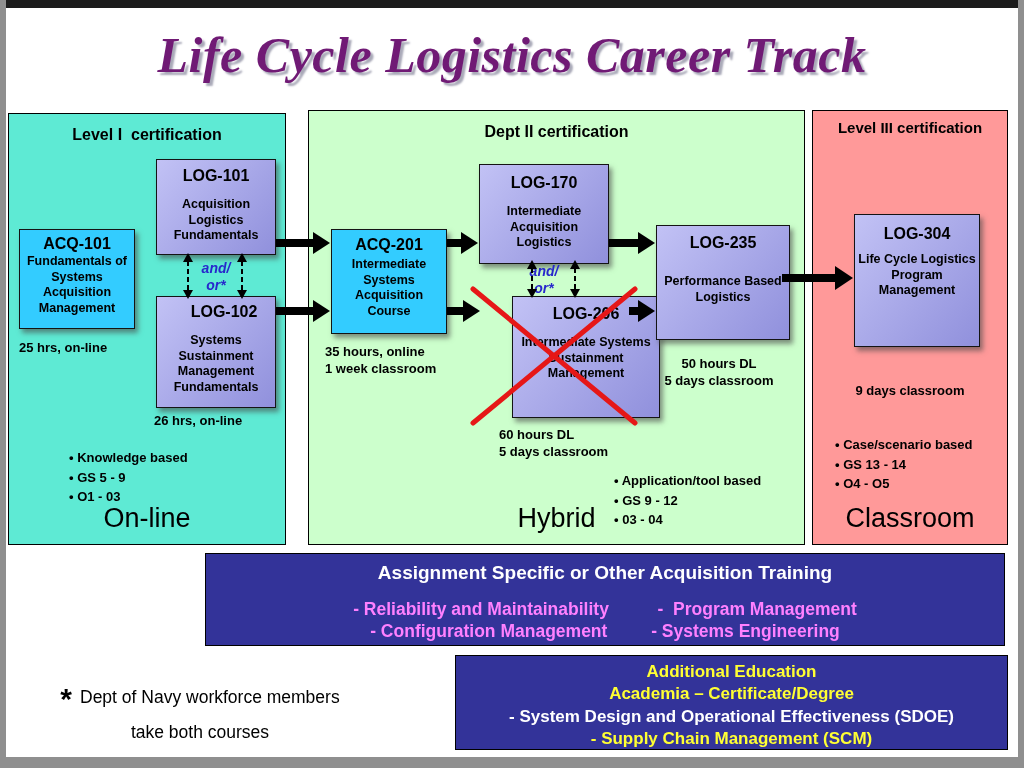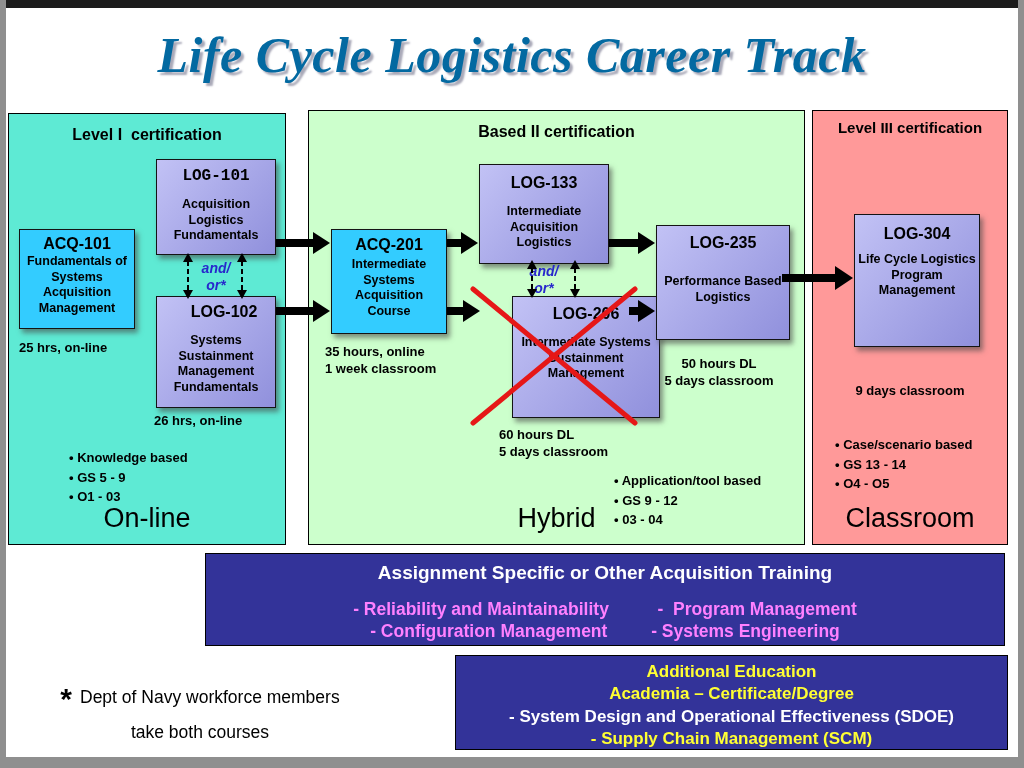--- a/index.html
+++ b/index.html
@@ -7,41 +7,41 @@
   body { background:#8f8f8f; font-family:"Liberation Sans", sans-serif; }
   .stage { position:relative; width:1024px; height:768px; background:#ffffff; overflow:hidden; }
 
   .frame-top    { position:absolute; left:0; top:0; width:1024px; height:8px; background:#1c1c1c; z-index:40; }
   .frame-left   { position:absolute; left:0; top:0; width:6px; height:768px; background:#8f8f8f; z-index:40; }
   .frame-right  { position:absolute; right:0; top:0; width:6px; height:768px; background:#8f8f8f; z-index:40; }
   .frame-bottom { position:absolute; left:0; bottom:0; width:1024px; height:11px; background:#8f8f8f; z-index:40; }
 
   .title { position:absolute; left:0; right:0; top:26px; text-align:center;
            font-family:"Liberation Serif", serif; font-style:italic; font-weight:bold;
-           font-size:50px; color:#0369a1; text-shadow:3px 3px 2px #a9a9b8; letter-spacing:.5px; }
+           font-size:50px; color:#701a75; text-shadow:3px 3px 2px #a9a9b8; letter-spacing:.5px; }
 
   .panel { position:absolute; border:1px solid #000; }
   .panel-l1 { left:8px;   top:113px; width:278px; height:432px; background:#5eead4; }
   .panel-l2 { left:308px; top:110px; width:497px; height:435px; background:#ccffcc; }
   .panel-l3 { left:812px; top:110px; width:196px; height:435px; background:#ff9999; }
   .panel-header { position:absolute; top:12px; left:0; right:0; text-align:center;
                   font-size:16px; font-weight:bold; white-space:pre; }
   .panel-l3 .panel-header { top:8px; font-size:15px; }
 
   .course { position:absolute; border:1px solid #141414; text-align:center;
             box-shadow:3px 4px 5px rgba(70,70,70,.6); }
   .cyan   { background:#33ccff; }
   .purple { background:linear-gradient(130deg, #c2c2f5 0%, #9090dc 100%); }
   .course-title { font-size:16px; font-weight:bold; }
   .course-body  { font-size:12.5px; font-weight:bold; line-height:1.25; padding:0 3px; }
 
   .acq101 { left:10px;  top:115px; width:116px; height:100px; }
   .acq101 .course-title { margin-top:5px; }  .acq101 .course-body { margin-top:1px; }
   .log101 { left:147px; top:45px;  width:120px; height:96px; }
-  .log101 .course-title { margin-top:7px;font-family:Liberation Mono, monospace; }  .log101 .course-body { margin-top:12px;text-align:center; }
+  .log101 .course-title { margin-top:7px; }  .log101 .course-body { margin-top:12px;text-align:center; }
   .log102 { left:147px; top:182px; width:120px; height:112px; }
   .log102 .course-title { margin-top:6px;padding-left:16px; }  .log102 .course-body { margin-top:12px; }
 
   .acq201 { left:22px;  top:118px; width:116px; height:105px; }
   .acq201 .course-title { margin-top:6px; }  .acq201 .course-body { margin-top:3px; }
   .log201 { left:170px; top:53px;  width:130px; height:100px; }
   .log201 .course-title { margin-top:9px; }  .log201 .course-body { margin-top:12px; }
   .log206 { left:181px; top:185px; width:148px; height:122px;margin-left:22px; }
   .log206 .course-title { margin-top:8px; }  .log206 .course-body { margin-top:12px; }
   .log235 { left:347px; top:114px; width:134px; height:115px; }
@@ -126,31 +126,31 @@
 
     <div class="bullets bullets-l1">
       <div>• Knowledge based</div>
       <div>• GS 5 - 9</div>
       <div>• O1 - 03</div>
     </div>
     <div class="mode">On-line</div>
   </section>
 
   <section class="panel panel-l2">
-    <div class="panel-header">Based II certification</div>
+    <div class="panel-header">Dept II certification</div>
 
     <div class="course cyan acq201">
       <div class="course-title">ACQ-201</div>
       <div class="course-body">Intermediate Systems Acquisition Course</div>
     </div>
     <div class="hours acq201-hours">35 hours, online
 1 week classroom</div>
 
     <div class="course purple log201">
-      <div class="course-title">LOG-133</div>
+      <div class="course-title">LOG-170</div>
       <div class="course-body">Intermediate Acquisition Logistics</div>
     </div>
 
     <div class="andor andor-l2">and/
 or*</div>
 
     <div class="course purple log206">
       <div class="course-title">LOG-206</div>
       <div class="course-body">Intermediate Systems Sustainment Management</div>
     </div>

